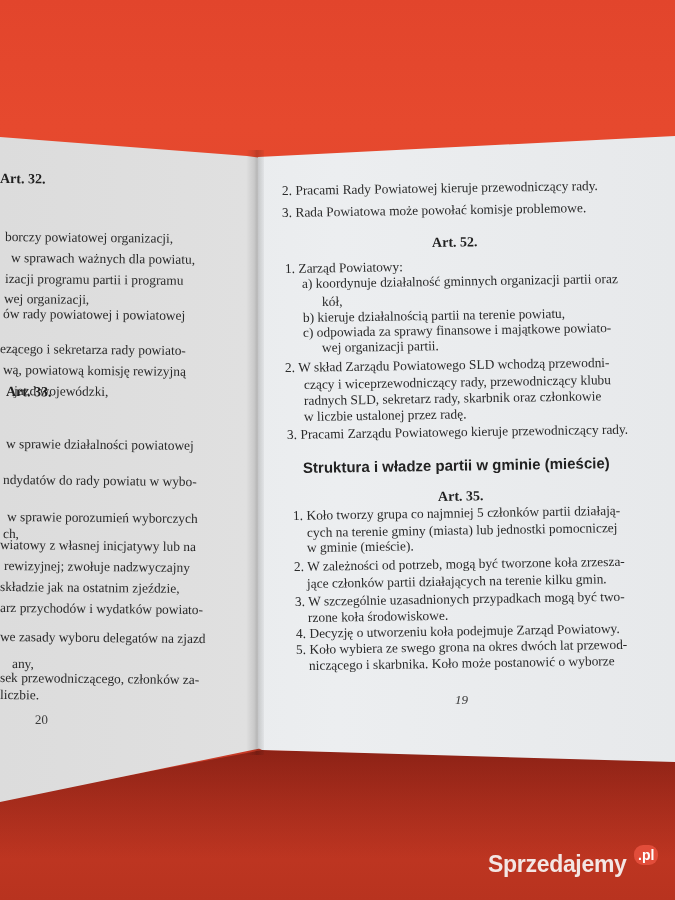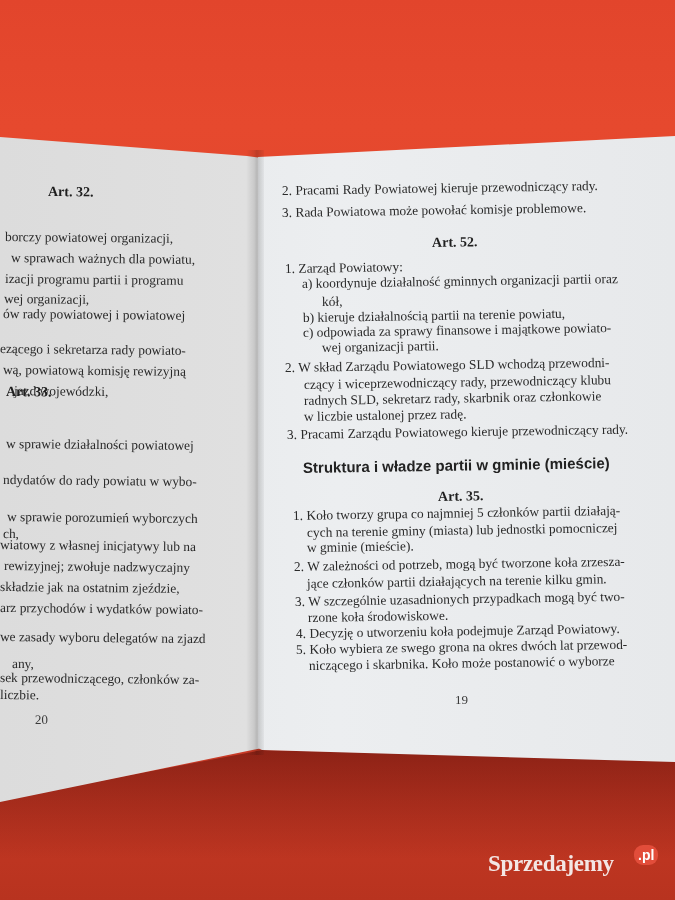--- a/index.html
+++ b/index.html
@@ -27,37 +27,37 @@
     .spine {
       position: absolute; left: 246px; top: 150px; width: 18px; height: 605px;
       background: linear-gradient(90deg, rgba(0,0,0,0) 0%, rgba(0,0,0,0.10) 45%, rgba(0,0,0,0.18) 60%, rgba(0,0,0,0.04) 100%);
     }
     .text { position: absolute; color: #2a2a2a; font-size: 13.4px; line-height: 1; white-space: nowrap; }
     .art { font-weight: bold; font-size: 14px; color: #1f1f1f; }
     .section-title { font-family: "Liberation Sans", sans-serif; font-weight: bold; font-size: 15px; color: #222; }
     .pagenum { font-size: 13px; color: #3a3a3a; }
     .watermark {
       position: absolute; left: 488px; top: 851px;
-      font-family: Liberation Serif, serif; font-weight: bold; font-size: 23px;
+      font-family: Liberation Sans, sans-serif; font-weight: bold; font-size: 23px;
       color: #f3e6e4; letter-spacing: -0.3px;
     }
     .watermark-tld {
       position: absolute; left: 634px; top: 845px;
       font-family: "Liberation Sans", sans-serif; font-weight: bold; font-size: 14px;
       color: #fff; background: #e24d3a; border-radius: 9px; padding: 2px 4px;
     }
   </style>
 </head>
 <body>
 
 <div class="shadow"></div>
 
 <div class="page page-left">
   <div id="left-lines">
-      <div class="text art" style="left: 0px; top: 185px; transform: rotate(0.6deg); transform-origin: left center; margin-left: 48px;">Art. 32.</div>
+      <div class="text art" style="left: 0px; top: 172px; transform: rotate(0.6deg); transform-origin: left center;">Art. 32.</div>
       <div class="text" style="left: 5px; top: 230px; transform: rotate(0.6deg); transform-origin: left center;">borczy powiatowej organizacji,</div>
       <div class="text" style="left: 11px; top: 251px; transform: rotate(0.6deg); transform-origin: left center;">w sprawach ważnych dla powiatu,</div>
       <div class="text" style="left: 5px; top: 272px; transform: rotate(0.6deg); transform-origin: left center;">izacji programu partii i programu</div>
       <div class="text" style="left: 4px; top: 292px; transform: rotate(0.6deg); transform-origin: left center;">wej organizacji,</div>
       <div class="text" style="left: 3px; top: 307px; transform: rotate(0.6deg); transform-origin: left center;">ów rady powiatowej i powiatowej</div>
       <div class="text" style="left: 0px; top: 342px; transform: rotate(0.6deg); transform-origin: left center;">ezącego i sekretarza rady powiato-</div>
       <div class="text" style="left: 3px; top: 363px; transform: rotate(0.6deg); transform-origin: left center;">wą, powiatową komisję rewizyjną</div>
       <div class="text" style="left: 14px; top: 384px; transform: rotate(0.6deg); transform-origin: left center;">jazd wojewódzki,</div>
       <div class="text art" style="left: 6px; top: 385px; transform: rotate(0.6deg); transform-origin: left center;">Art. 33.</div>
       <div class="text" style="left: 6px; top: 437px; transform: rotate(0.6deg); transform-origin: left center;">w sprawie działalności powiatowej</div>
@@ -98,19 +98,19 @@
       <div class="text" style="left: 307px; top: 526px; transform: rotate(-0.9deg); transform-origin: left center;">cych na terenie gminy (miasta) lub jednostki pomocniczej</div>
       <div class="text" style="left: 307px; top: 541px; transform: rotate(-0.9deg); transform-origin: left center;">w gminie (mieście).</div>
       <div class="text" style="left: 294px; top: 560px; transform: rotate(-0.9deg); transform-origin: left center;">2. W zależności od potrzeb, mogą być tworzone koła zrzesza-</div>
       <div class="text" style="left: 307px; top: 577px; transform: rotate(-0.9deg); transform-origin: left center;">jące członków partii działających na terenie kilku gmin.</div>
       <div class="text" style="left: 295px; top: 595px; transform: rotate(-0.9deg); transform-origin: left center;">3. W szczególnie uzasadnionych przypadkach mogą być two-</div>
       <div class="text" style="left: 308px; top: 611px; transform: rotate(-0.9deg); transform-origin: left center;">rzone koła środowiskowe.</div>
       <div class="text" style="left: 296px; top: 627px; transform: rotate(-0.9deg); transform-origin: left center;">4. Decyzję o utworzeniu koła podejmuje Zarząd Powiatowy.</div>
       <div class="text" style="left: 296px; top: 643px; transform: rotate(-0.9deg); transform-origin: left center;">5. Koło wybiera ze swego grona na okres dwóch lat przewod-</div>
       <div class="text" style="left: 309px; top: 659px; transform: rotate(-0.9deg); transform-origin: left center;">niczącego i skarbnika. Koło może postanowić o wyborze</div>
     </div>
-  <div class="text pagenum" style="left:455px; top:693px;">19</div>
+  <div class="text pagenum" style="left:455px; top:693px;font-style:italic;">19</div>
 </div>
 
 <div class="spine"></div>
 
 <div class="watermark">Sprzedajemy</div>
 <div class="watermark-tld">.pl</div>
 
 </body></html>

